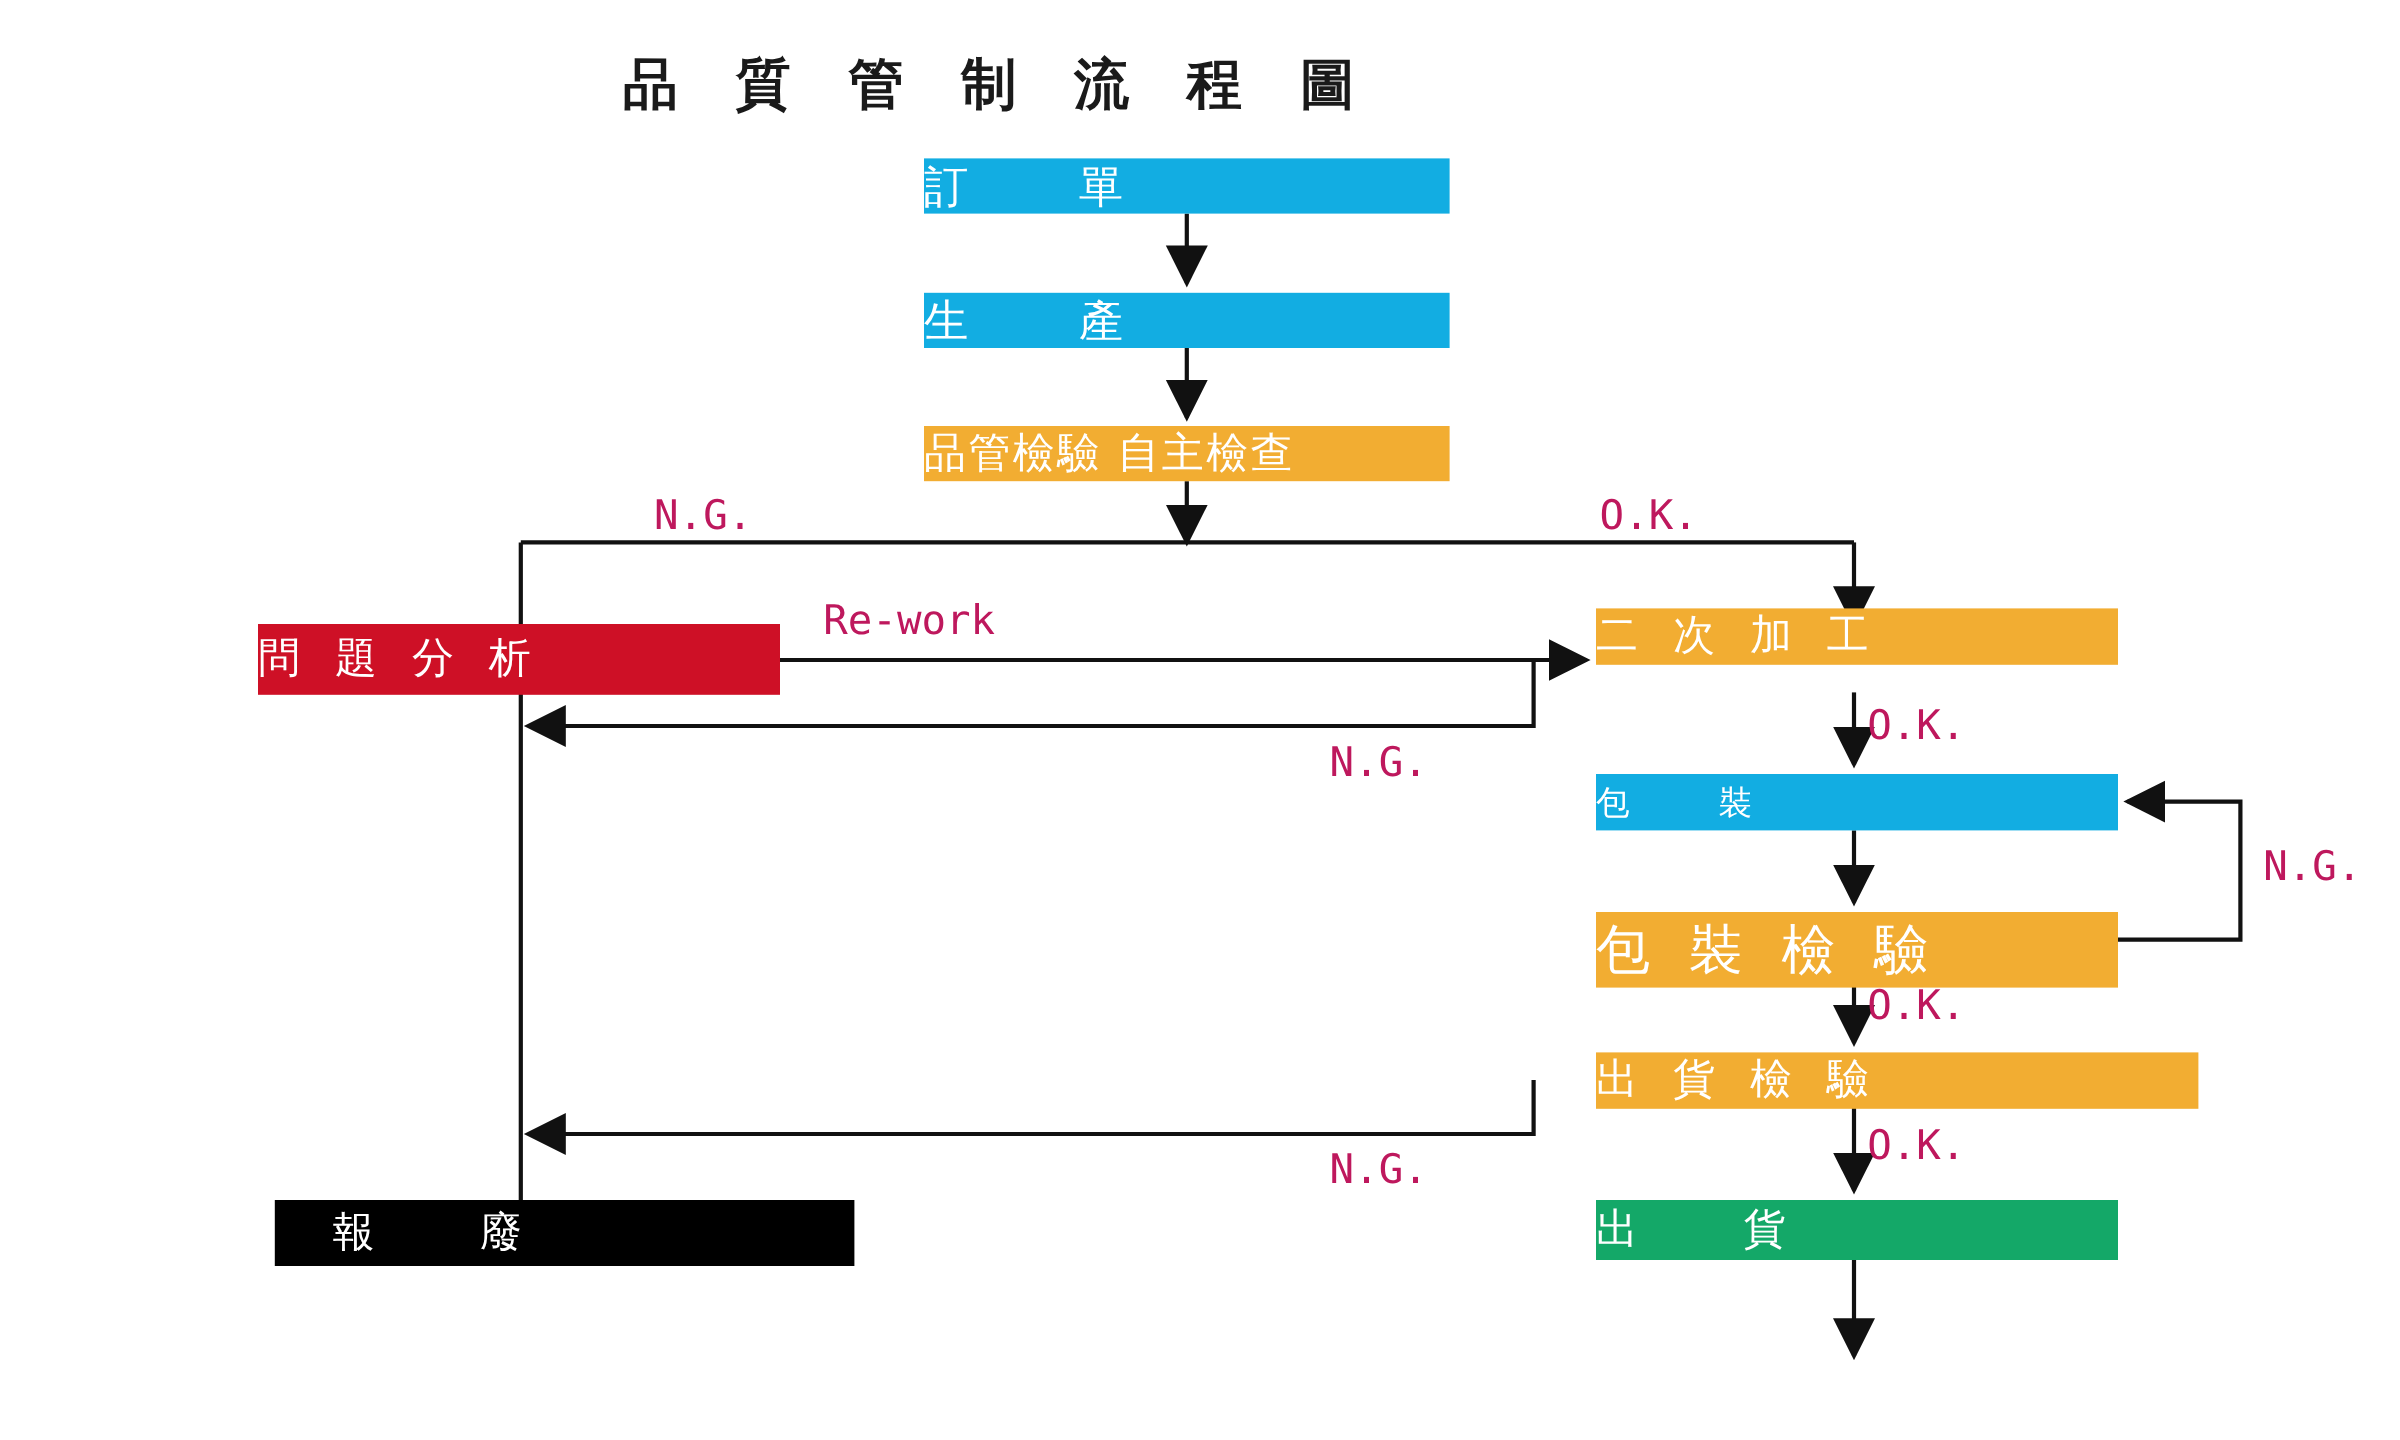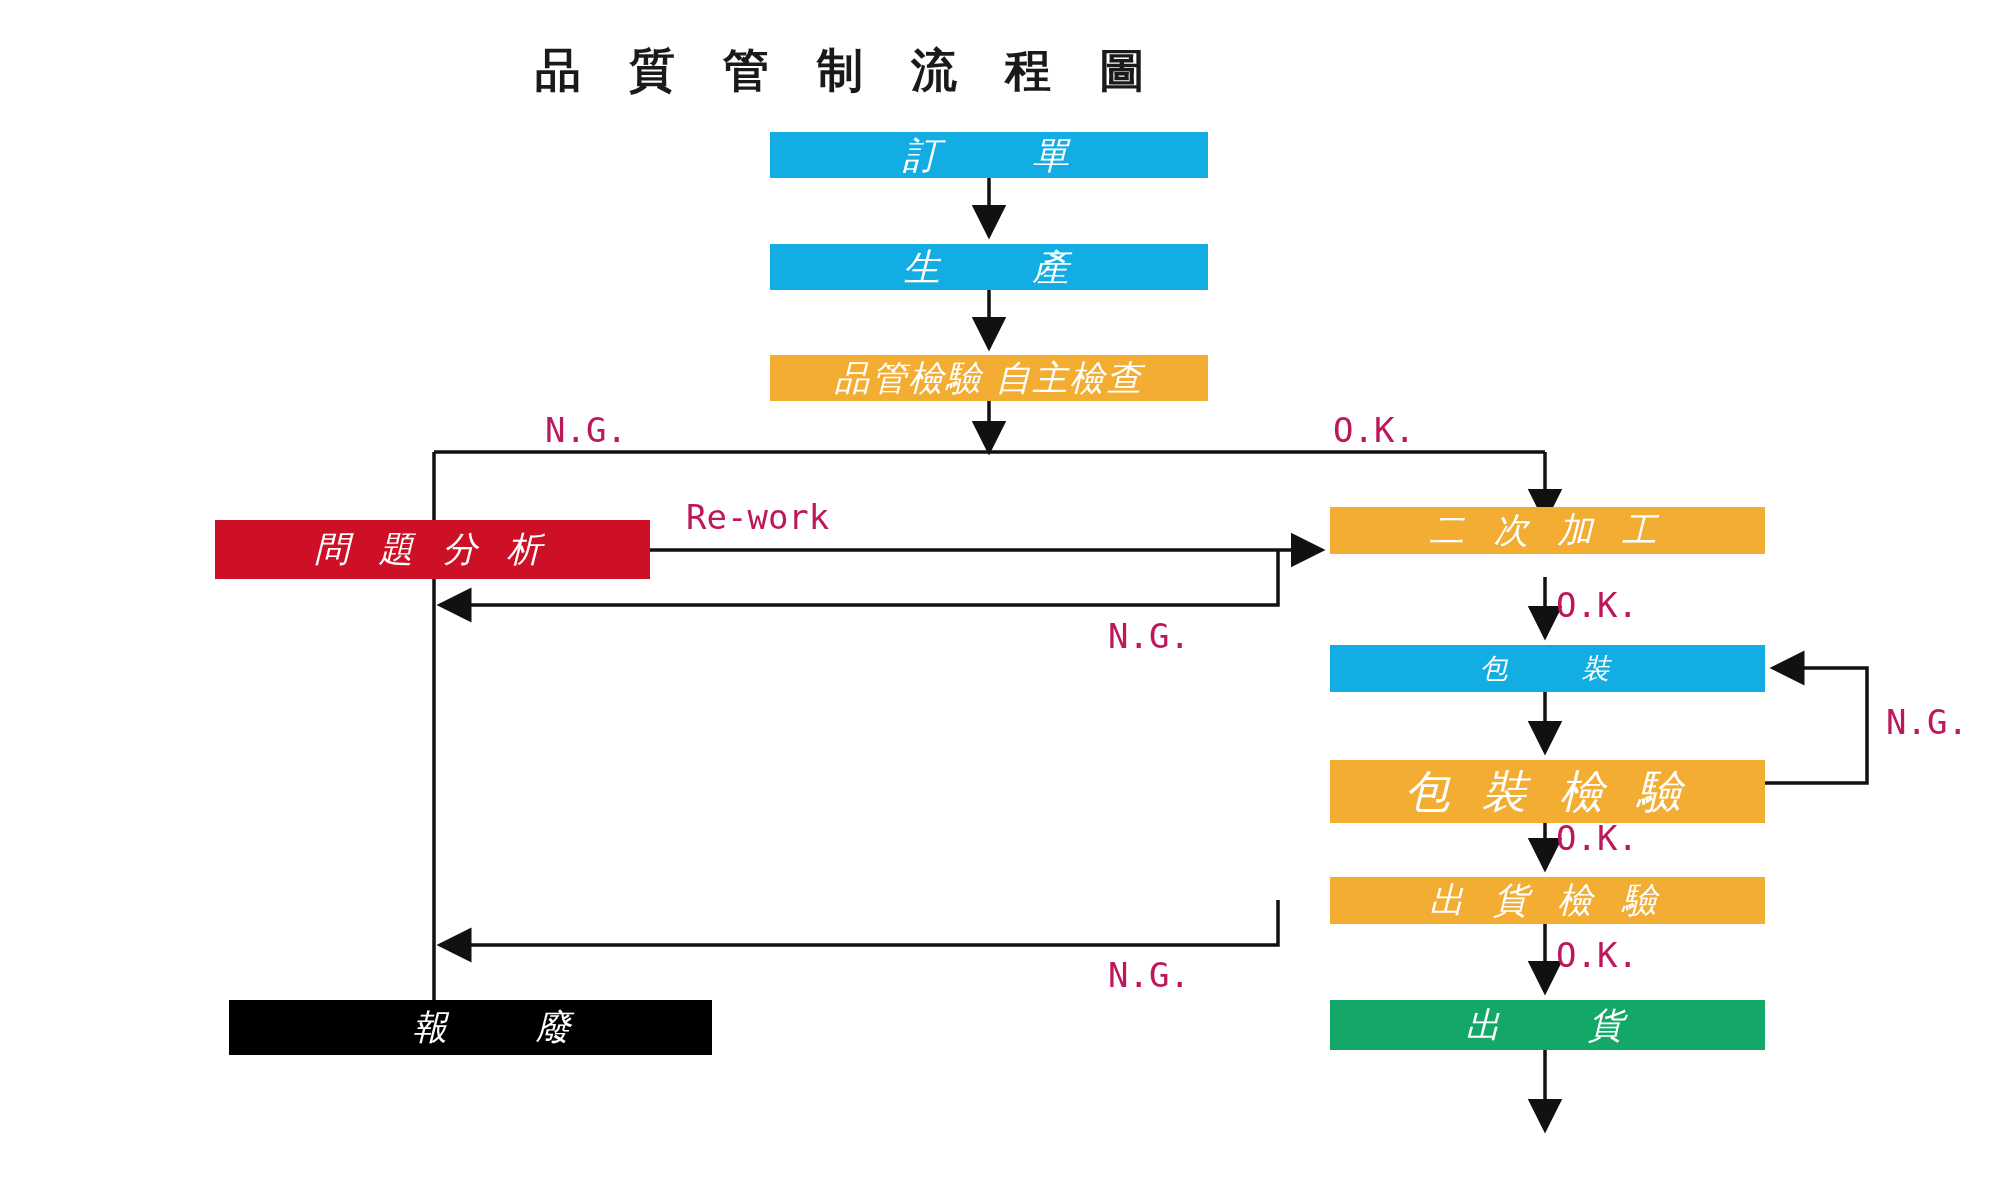--- a/index.html
+++ b/index.html
@@ -4,29 +4,27 @@
 <style>
   html,body{margin:0;padding:0;background:#ffffff;}
   body{width:2000px;height:1200px;overflow:hidden;font-family:"DejaVu Sans","Liberation Sans",sans-serif;}
   #stage{position:relative;width:2000px;height:1200px;background:#ffffff;}
 
   .title{
     position:absolute;left:0;top:40px;width:1664px;text-align:center;
     font-size:46px;font-weight:700;color:#1a1a1a;letter-spacing:16px;
     font-family:"DejaVu Sans","Liberation Sans",sans-serif;
     white-space:nowrap;
-    margin-left:16px;
   }
 
   .node{
-    position:absolute;display:flex;align-items:center;justify-content:center;
+    position:absolute;display:flex;align-items:center;justify-content:flex-start;
     color:#ffffff;font-weight:400;white-space:nowrap;
     font-family:"DejaVu Sans","Liberation Sans",sans-serif;
     line-height:1;
-    font-style:italic;
   }
   .node.blue{background:#12ADE2;}
   .node.orange{background:#F2AD32;}
   .node.red{background:#CE1026;}
   .node.green{background:#14A868;}
   .node.black{background:#000000;}
 
   .edgelabel{
     position:absolute;color:#be185d;
     font-family:"DejaVu Sans Mono","Liberation Mono",monospace;
@@ -103,21 +101,21 @@
   </div>
 
   <div class="node blue" style="left:1330px;top:645px;width:435px;height:47px;font-size:28px;letter-spacing:6px;">
     <span>包　　裝</span>
   </div>
 
   <div class="node orange" style="left:1330px;top:760px;width:435px;height:63px;font-size:45px;letter-spacing:9px;">
     <span>包 裝 檢 驗</span>
   </div>
 
-  <div class="node orange" style="left:1330px;top:877px;width:435px;height:47px;font-size:35px;letter-spacing:9px;">
+  <div class="node orange" style="left:1330px;top:877px;width:502px;height:47px;font-size:35px;letter-spacing:9px;">
     <span>出 貨 檢 驗</span>
   </div>
 
   <div class="node green" style="left:1330px;top:1000px;width:435px;height:50px;font-size:35px;letter-spacing:6px;">
     <span>出　　貨</span>
   </div>
 
   <div class="node black" style="left:229px;top:1000px;width:435px;height:55px;font-size:35px;letter-spacing:6px;padding-left:48px;">
     <span>報　　廢</span>
   </div>

